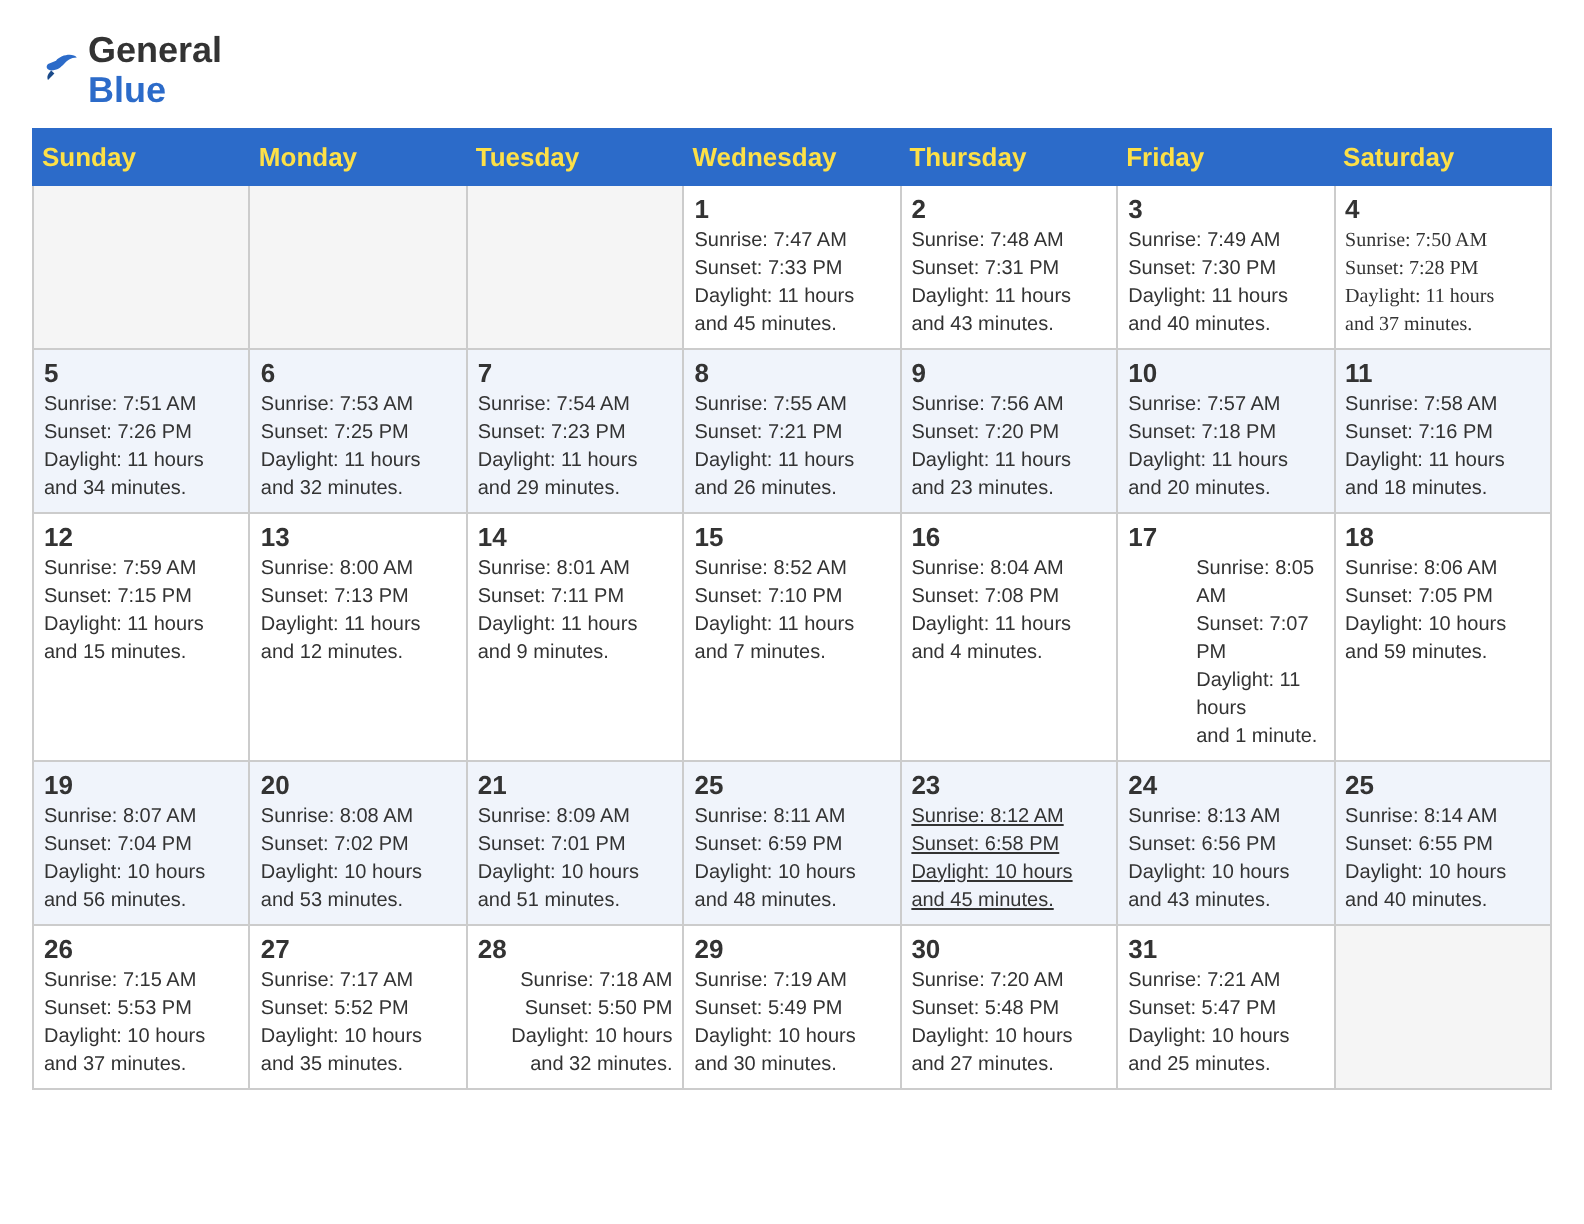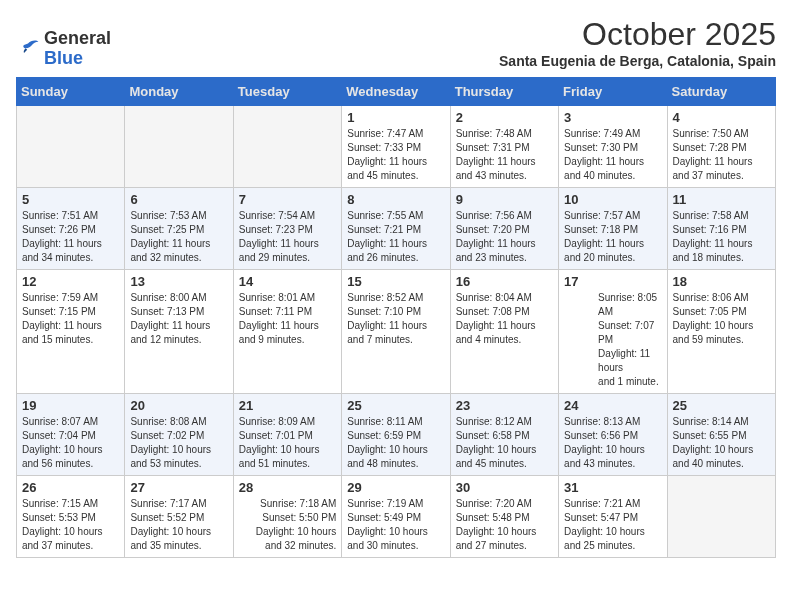--- a/index.html
+++ b/index.html
@@ -49,21 +49,21 @@
       color: #333;
       font-weight: bold;
     }
     .calendar {
       width: 100%;
       border-collapse: collapse;
       border: 1px solid #ccc;
     }
     .calendar th {
       background: #2c6bc9;
-      color: #e5e5e5;
+      color: #fde047;
       padding: 6px 4px;
       text-align: left;
       font-size: 13px;
       font-weight: bold;
       border: 1px solid #2c6bc9;
     }
     .calendar td {
       border: 1px solid #ccc;
       vertical-align: top;
       padding: 4px 5px;
@@ -97,24 +97,20 @@
   <div class="logo">
     <svg class="logo-bird" viewBox="0 0 30 30">
       <path d="M15 8 C18 4, 26 3, 28 6 C24 6, 22 8, 20 10 C18 12, 16 14, 12 14 C10 14, 8 12, 10 10 Z" fill="#2c6bc9"></path>
       <path d="M12 14 C10 16, 9 18, 10 20 L14 16 Z" fill="#1a4a8a"></path>
     </svg>
     <div class="logo-text">
       <span>General</span>
       <span>Blue</span>
     </div>
   </div>
-  <div class="title-section">
-    <div class="month-title">October 2025</div>
-    <div class="subtitle">Santa Eugenia de Berga, Catalonia, Spain</div>
-  </div>
 </div>
 
 <table class="calendar">
   <thead>
     <tr>
     <th>Sunday</th>
         <th>Monday</th>
         <th>Tuesday</th>
         <th>Wednesday</th>
         <th>Thursday</th>
@@ -143,21 +139,21 @@
         </td>
         <td>
           <div class="day-number">3</div>
           <div class="day-info" style="white-space: pre-wrap;">Sunrise: 7:49 AM
 Sunset: 7:30 PM
 Daylight: 11 hours
 and 40 minutes.</div>
         </td>
         <td>
           <div class="day-number">4</div>
-          <div class="day-info" style="white-space: pre-wrap;">Sunrise: 7:50 AM
+          <div class="day-info" style="white-space: pre-wrap; font-family: Liberation Serif, serif;">Sunrise: 7:50 AM
 Sunset: 7:28 PM
 Daylight: 11 hours
 and 37 minutes.</div>
         </td>
       </tr>
       <tr class="row-alt">
         <td>
           <div class="day-number">5</div>
           <div class="day-info" style="white-space: pre-wrap;">Sunrise: 7:51 AM
 Sunset: 7:26 PM
@@ -282,21 +278,21 @@
         </td>
         <td>
           <div class="day-number">25</div>
           <div class="day-info" style="white-space: pre-wrap;">Sunrise: 8:11 AM
 Sunset: 6:59 PM
 Daylight: 10 hours
 and 48 minutes.</div>
         </td>
         <td>
           <div class="day-number">23</div>
-          <div class="day-info" style="white-space: pre-wrap;">Sunrise: 8:12 AM
+          <div class="day-info" style="white-space: pre-wrap; text-decoration: underline;">Sunrise: 8:12 AM
 Sunset: 6:58 PM
 Daylight: 10 hours
 and 45 minutes.</div>
         </td>
         <td>
           <div class="day-number">24</div>
           <div class="day-info" style="white-space: pre-wrap;">Sunrise: 8:13 AM
 Sunset: 6:56 PM
 Daylight: 10 hours
 and 43 minutes.</div>

